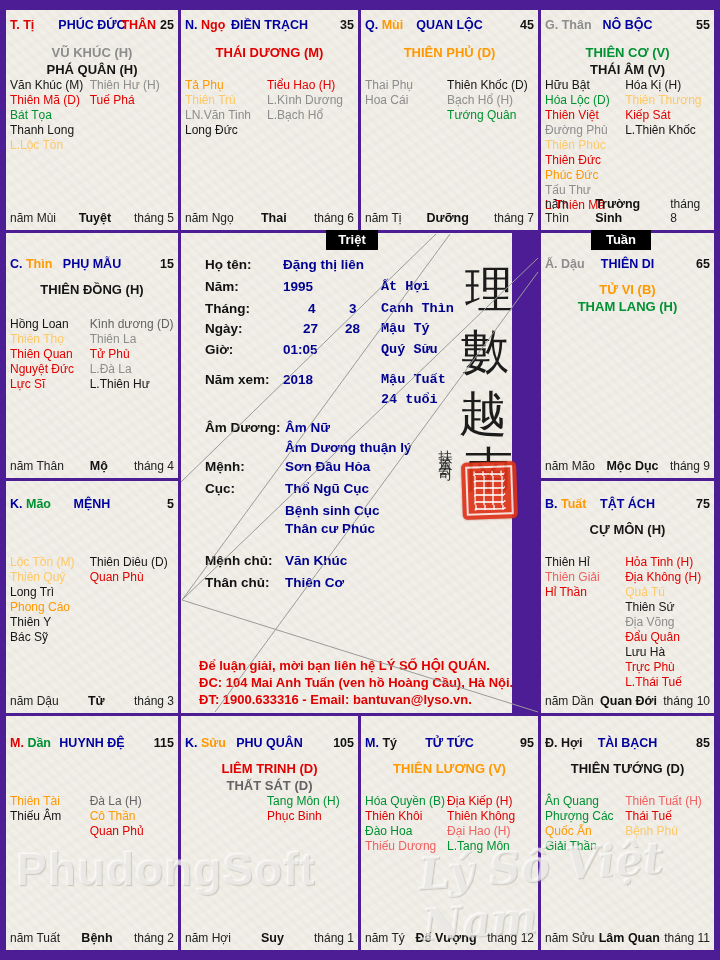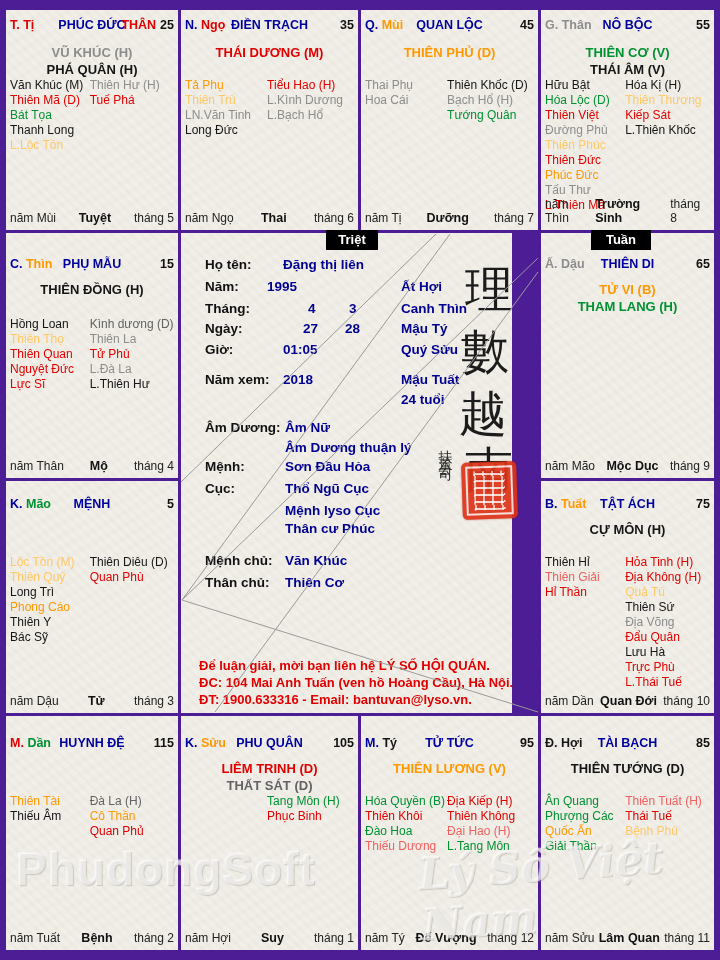--- a/index.html
+++ b/index.html
@@ -29,21 +29,21 @@
     justify-content:space-between;align-items:baseline;font-size:12px;color:#222;}
   .phase{font-weight:bold;color:#111;font-size:12.5px}
   .b{font-weight:normal}
   .c-red{color:#e10000}.c-pink{color:#f15f5f}.c-green{color:#009132}.c-orange{color:#ff9900}
   .c-gold{color:#fec966}.c-gray{color:#8d8d8d}.c-dgray{color:#636363}.c-black{color:#151515}
   .c-navy{color:#0000a0}
   #center{position:absolute;left:181px;top:233px;width:331px;height:480px;}
   .crow{position:absolute;left:0;width:100%;height:18px;font-size:13.5px;font-weight:bold;white-space:nowrap;}
   .lbl{position:absolute;left:24px;color:#111;}
   .val{position:absolute;color:#000091;}
-  .cc{position:absolute;left:220px;color:#000091;}
+  .cc{position:absolute;left:200px;color:#000091;font-family:Liberation Mono, monospace;}
   #contact{position:absolute;left:18px;top:424px;width:330px;color:#e10000;
     font-size:13px;font-weight:bold;line-height:17px;}
   .badge{position:absolute;background:#000;color:#fff;font-weight:bold;font-size:13px;
     text-align:center;line-height:20px;height:20px;z-index:6;font-family:"Liberation Sans",sans-serif;}
   #lines{position:absolute;left:0;top:0;z-index:4;pointer-events:none;}
   .callig{position:absolute;color:#1c1c1c;font-family:"DejaVu Serif","Liberation Serif",serif;
     font-size:48px;line-height:52px;z-index:2;}
   #smallcallig{position:absolute;color:#2a2a2a;font-family:"DejaVu Serif",serif;
     font-size:14px;writing-mode:vertical-rl;letter-spacing:6px;z-index:2;}
   #seal{position:absolute;left:281px;top:229px;width:55px;height:57px;z-index:3;
@@ -435,21 +435,21 @@
       </div>
     </div>
 
   <div id="center" class="paper">
     <div class="crow" style="top:24px">
         <b class="lbl">Họ tên:</b>
         <b class="val" style="left:102px">Đặng thị liên</b>
       </div>
     <div class="crow" style="top:46px">
         <b class="lbl">Năm:</b>
-        <b class="val" style="left:86px">1995</b>
+        <b class="val" style="left:102px">1995</b>
         <b class="cc">Ất Hợi</b>
       </div>
     <div class="crow" style="top:68px">
         <b class="lbl">Tháng:</b>
         <b class="val" style="left:127px">4</b>
         <b class="val" style="left:168px">3</b>
         <b class="cc">Canh Thìn</b>
       </div>
     <div class="crow" style="top:88px">
         <b class="lbl">Ngày:</b>
@@ -479,21 +479,21 @@
       </div>
     <div class="crow" style="top:226px">
         <b class="lbl">Mệnh:</b>
         <b class="val" style="left:104px">Sơn Đầu Hỏa</b>
       </div>
     <div class="crow" style="top:248px">
         <b class="lbl">Cục:</b>
         <b class="val" style="left:104px">Thổ Ngũ Cục</b>
       </div>
     <div class="crow" style="top:270px">
-        <b class="val" style="left:104px">Mệnh lyso Cục</b>
+        <b class="val" style="left:104px">Bệnh sinh Cục</b>
       </div>
     <div class="crow" style="top:288px">
         <b class="val" style="left:104px">Thân cư Phúc</b>
       </div>
     <div class="crow" style="top:320px">
         <b class="lbl">Mệnh chủ:</b>
         <b class="val" style="left:104px">Văn Khúc</b>
       </div>
     <div class="crow" style="top:342px">
         <b class="lbl">Thân chủ:</b>

